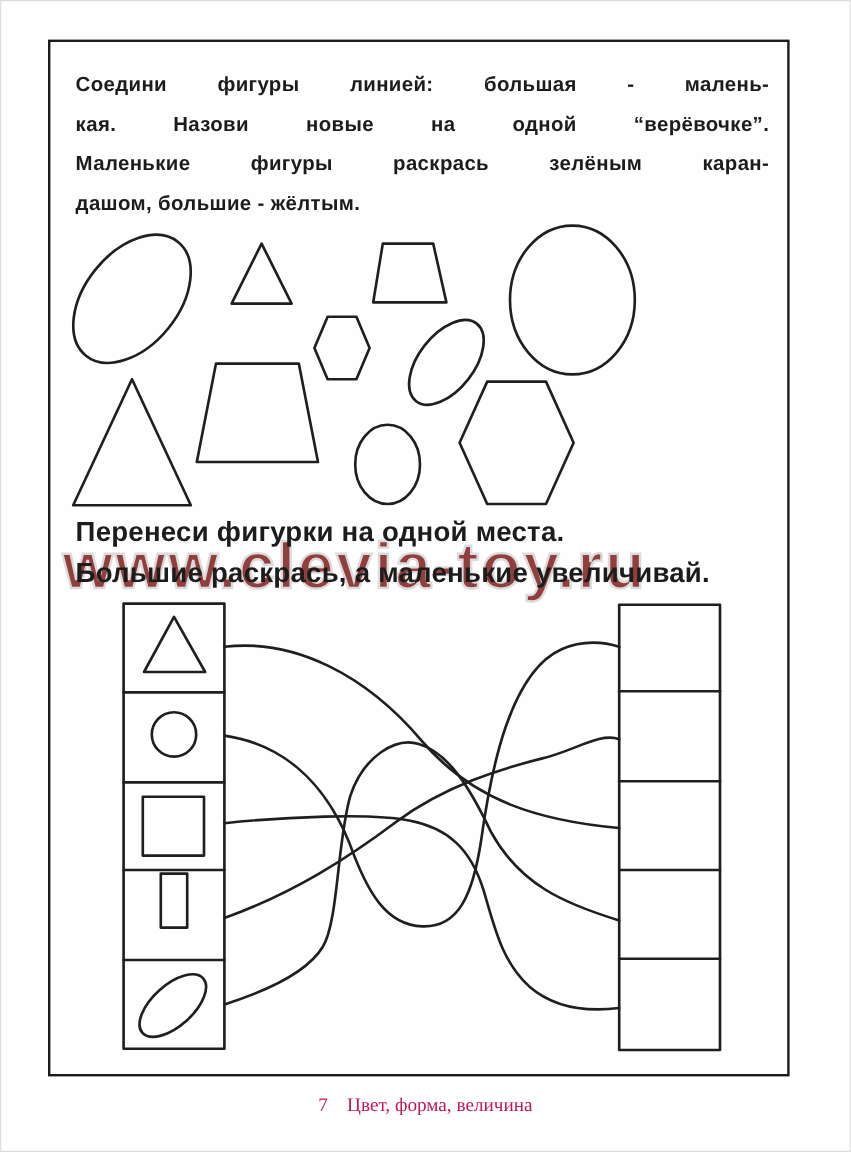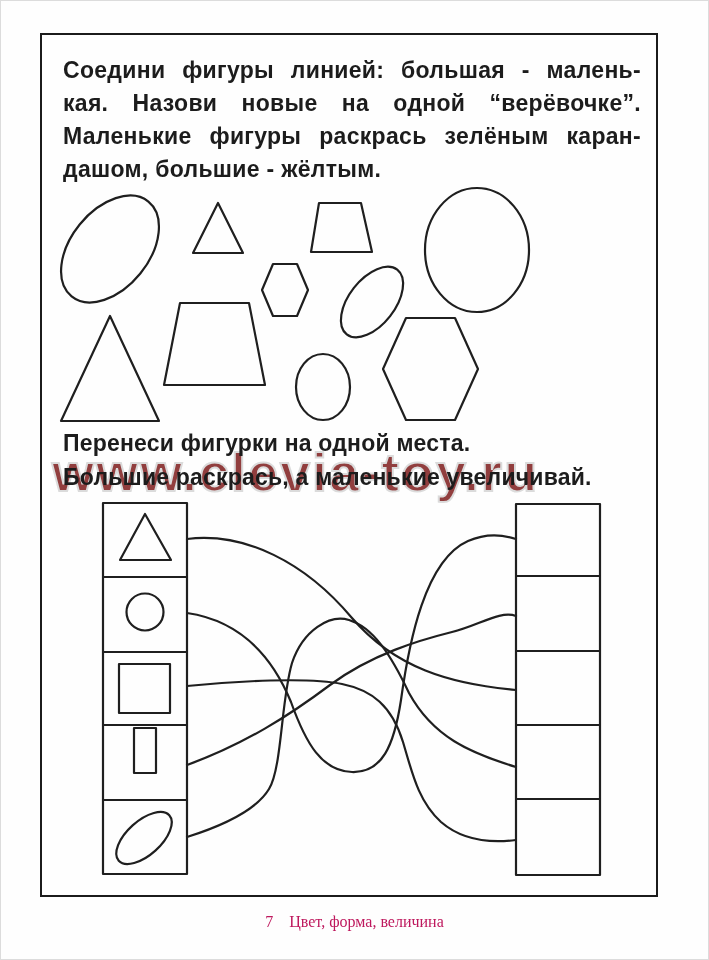--- a/index.html
+++ b/index.html
@@ -12,21 +12,21 @@
     overflow:hidden;
     box-shadow: inset 0 0 0 1px #dcdcdc;
   }
   .frame{
     position:absolute;
     left:40px;top:33px;width:614px;height:860px;
     border:2px solid #1b1b1b;
   }
   .header-text{
     position:absolute;left:63px;top:54px;width:578px;
-    font-size:23px;font-weight:bold;line-height:33px;
+    font-size:17px;font-weight:bold;line-height:33px;
     letter-spacing:0.3px;
   }
   .h-line{text-align:justify;text-align-last:justify;}
   .h-line.last{text-align-last:left;}
   .instruction2{
     position:absolute;left:63px;top:426px;width:590px;
     font-size:23px;font-weight:bold;line-height:34px;
     letter-spacing:0.2px;
   }
   .watermark{

